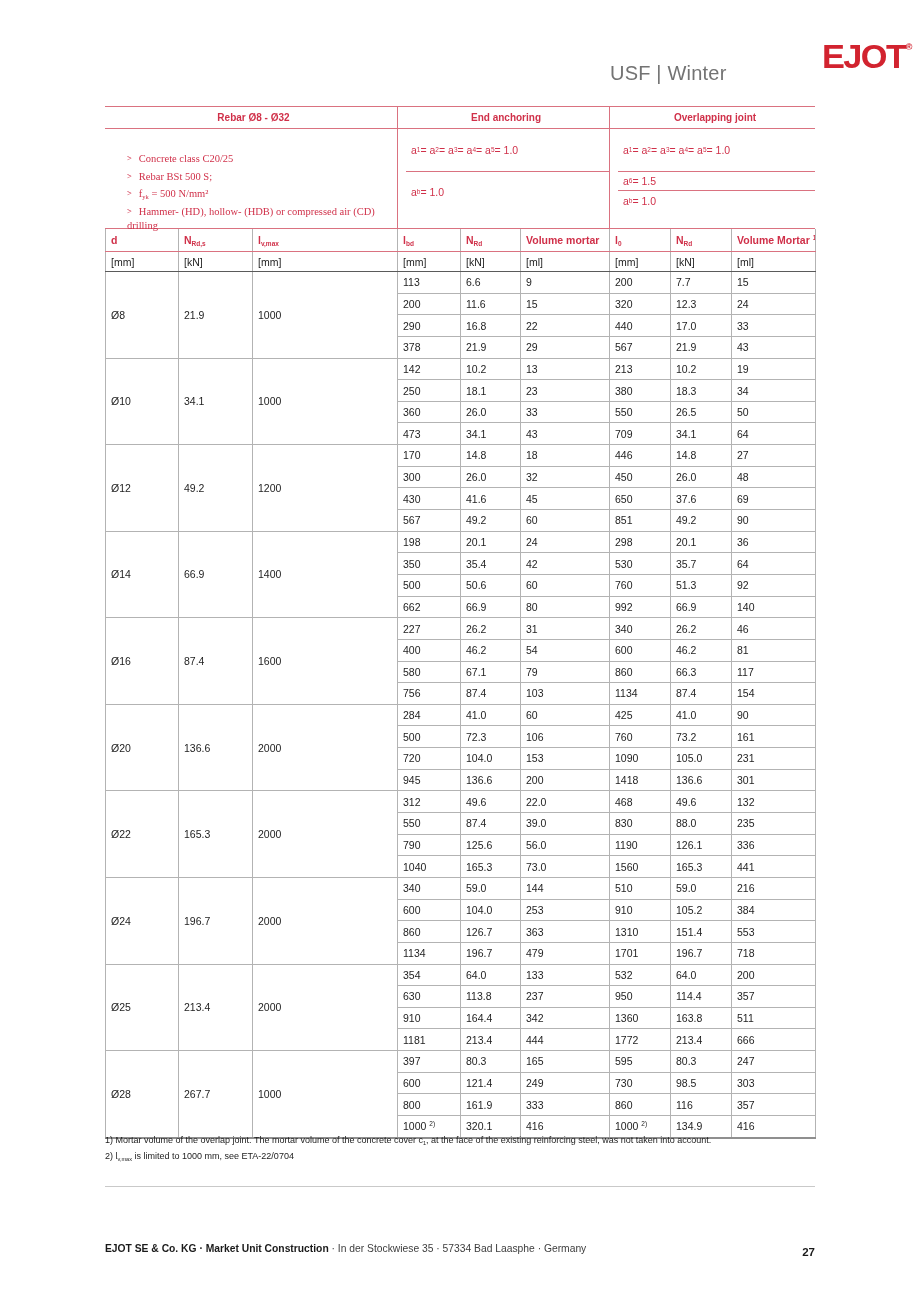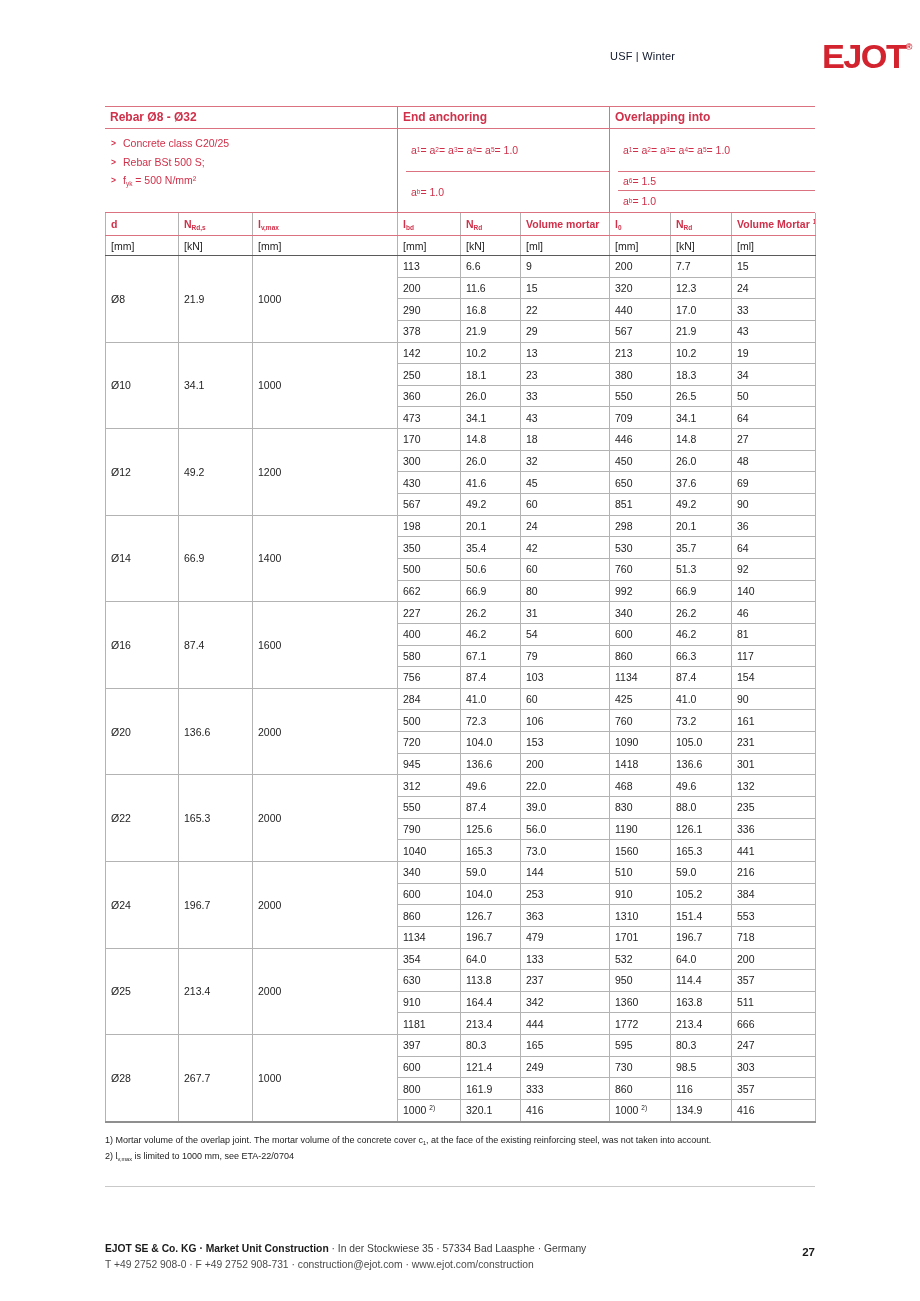--- a/index.html
+++ b/index.html
@@ -13,37 +13,37 @@
   html,body{margin:0;padding:0;}
   body{
     width:920px;height:1301px;position:relative;background:#ffffff;
     font-family:"Liberation Sans",sans-serif;color:var(--ink);overflow:hidden;
   }
   sub{font-size:62%;vertical-align:-0.35em;line-height:0;}
   sup{font-size:62%;vertical-align:0.55em;line-height:0;}
 
   
   .pageheader{position:absolute;top:46px;left:610px;width:210px;height:26px;}
-  .edition{position:absolute;left:0;top:4px;font-size:11px;color:#0f172a;letter-spacing:.2px;}
+  .edition{position:absolute;left:0;top:16px;font-size:20px;color:#737373;letter-spacing:.2px;}
   .logo{position:absolute;right:-112px;top:-8px;width:110px;color:var(--brand-red);
         font-weight:900;font-size:33px;letter-spacing:-1.5px;transform:scaleX(1.04);transform-origin:left;}
   .logo .rmark{font-size:9px;font-weight:700;vertical-align:18px;letter-spacing:0;}
 
   
   #content{position:absolute;top:106px;left:105px;width:710px;}
 
   
   .spec{display:grid;grid-template-columns:292px 212px 206px;
         border-top:1px solid var(--red-border);border-bottom:1px solid var(--red-border);}
   .spec-col{min-width:0;}
   .spec-col + .spec-col{border-left:1px solid var(--red-border);}
   .spec-title{height:21px;line-height:21px;padding-left:5px;color:var(--red);
-              font-weight:700;font-size:12px;border-bottom:1px solid var(--red-border);}
+              font-weight:700;font-size:10px;border-bottom:1px solid var(--red-border);text-align:center;}
   .spec-body{height:83px;position:relative;color:var(--red);font-size:10.5px;}
-  .spec-bullets{list-style:none;margin:0;padding:7px 4px 0 6px;}
+  .spec-bullets{list-style:none;margin:16px;padding:7px 4px 0 6px;font-family:Liberation Serif, serif;}
   .spec-bullets li{margin-bottom:3px;line-height:14.5px;}
   .spec-bullets li::before{content:">";font-size:8.5px;font-weight:700;margin-right:7px;
                            position:relative;top:-1px;}
   .coefrow{padding-left:5px;display:flex;align-items:center;box-sizing:border-box;margin-left:8px;}
   .end-r0{height:43px;border-bottom:1px solid var(--red-border);}
   .end-r1{height:39px;}
   .ovl-r0{height:43px;border-bottom:1px solid var(--red-border);}
   .ovl-r1{height:19px;border-bottom:1px solid var(--red-border);}
   .ovl-r2{height:20px;}
 
@@ -86,32 +86,33 @@
 <div id="content">
 
   <div class="spec">
     <div class="spec-col">
       <div class="spec-title">Rebar Ø8 - Ø32</div>
       <div class="spec-body">
         <ul class="spec-bullets">
           <li>Concrete class C20/25</li>
           <li>Rebar BSt 500 S;</li>
           <li>f<sub>yk</sub> = 500 N/mm²</li>
+          <li>Hammer- (HD), hollow- (HDB) or compressed air (CD) drilling</li>
         </ul>
       </div>
     </div>
     <div class="spec-col">
       <div class="spec-title">End anchoring</div>
       <div class="spec-body">
         <div class="coefrow end-r0">a<sub>1</sub> = a<sub>2</sub> = a<sub>3</sub> = a<sub>4</sub> = a<sub>5</sub> = 1.0</div>
         <div class="coefrow end-r1">a<sub>b</sub> = 1.0</div>
       </div>
     </div>
     <div class="spec-col">
-      <div class="spec-title">Overlapping into</div>
+      <div class="spec-title">Overlapping joint</div>
       <div class="spec-body">
         <div class="coefrow ovl-r0">a<sub>1</sub> = a<sub>2</sub> = a<sub>3</sub> = a<sub>4</sub> = a<sub>5</sub> = 1.0</div>
         <div class="coefrow ovl-r1">a<sub>6</sub> = 1.5</div>
         <div class="coefrow ovl-r2">a<sub>b</sub> = 1.0</div>
       </div>
     </div>
   </div>
 
   <table class="main">
     <colgroup>
@@ -510,15 +511,14 @@
   <div>2) l<sub>v,max</sub> is limited to 1000 mm, see ETA-22/0704</div>
 </div>
 
 <div class="divider"></div>
 
 <div class="pagefooter">
   <div>
     <span class="l1b">EJOT SE &amp; Co. KG · Market Unit Construction</span>
     <span class="l1r">· In der Stockwiese 35 · 57334 Bad Laasphe · Germany</span>
   </div>
-  <div class="l2">T +49 2752 908-0 · F +49 2752 908-731 · construction@ejot.com · www.ejot.com/construction</div>
 </div>
 <div class="pagenum">27</div>
 
 </body></html>

